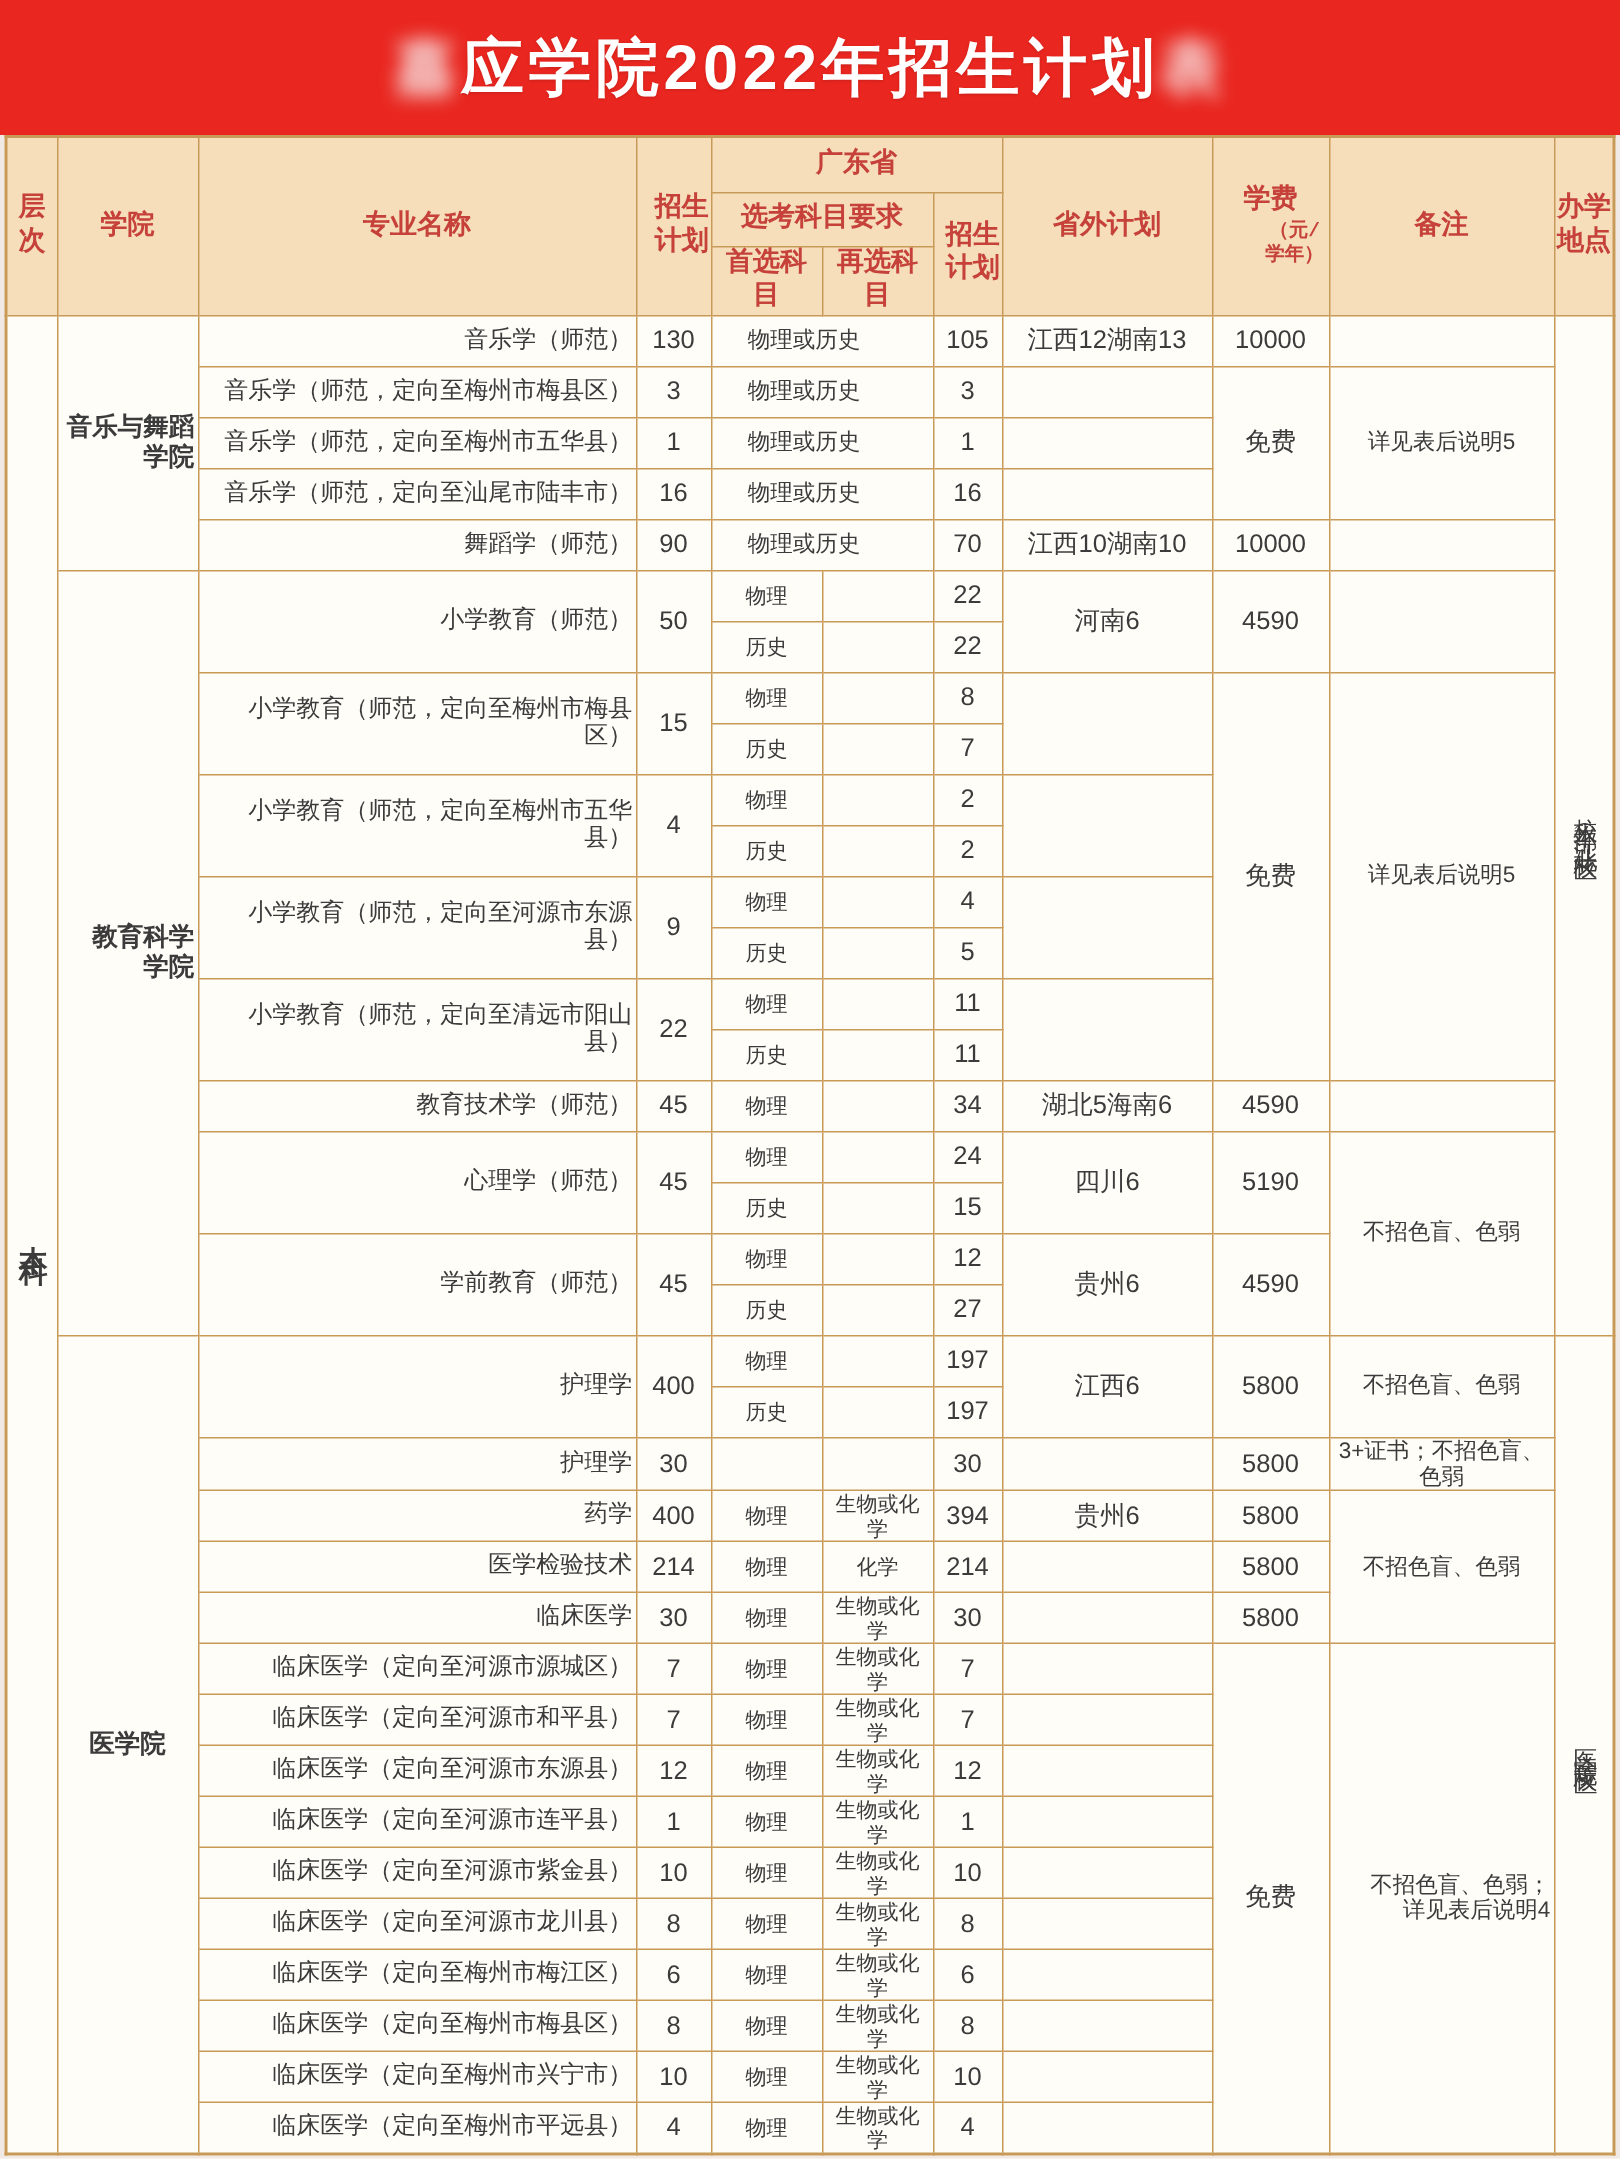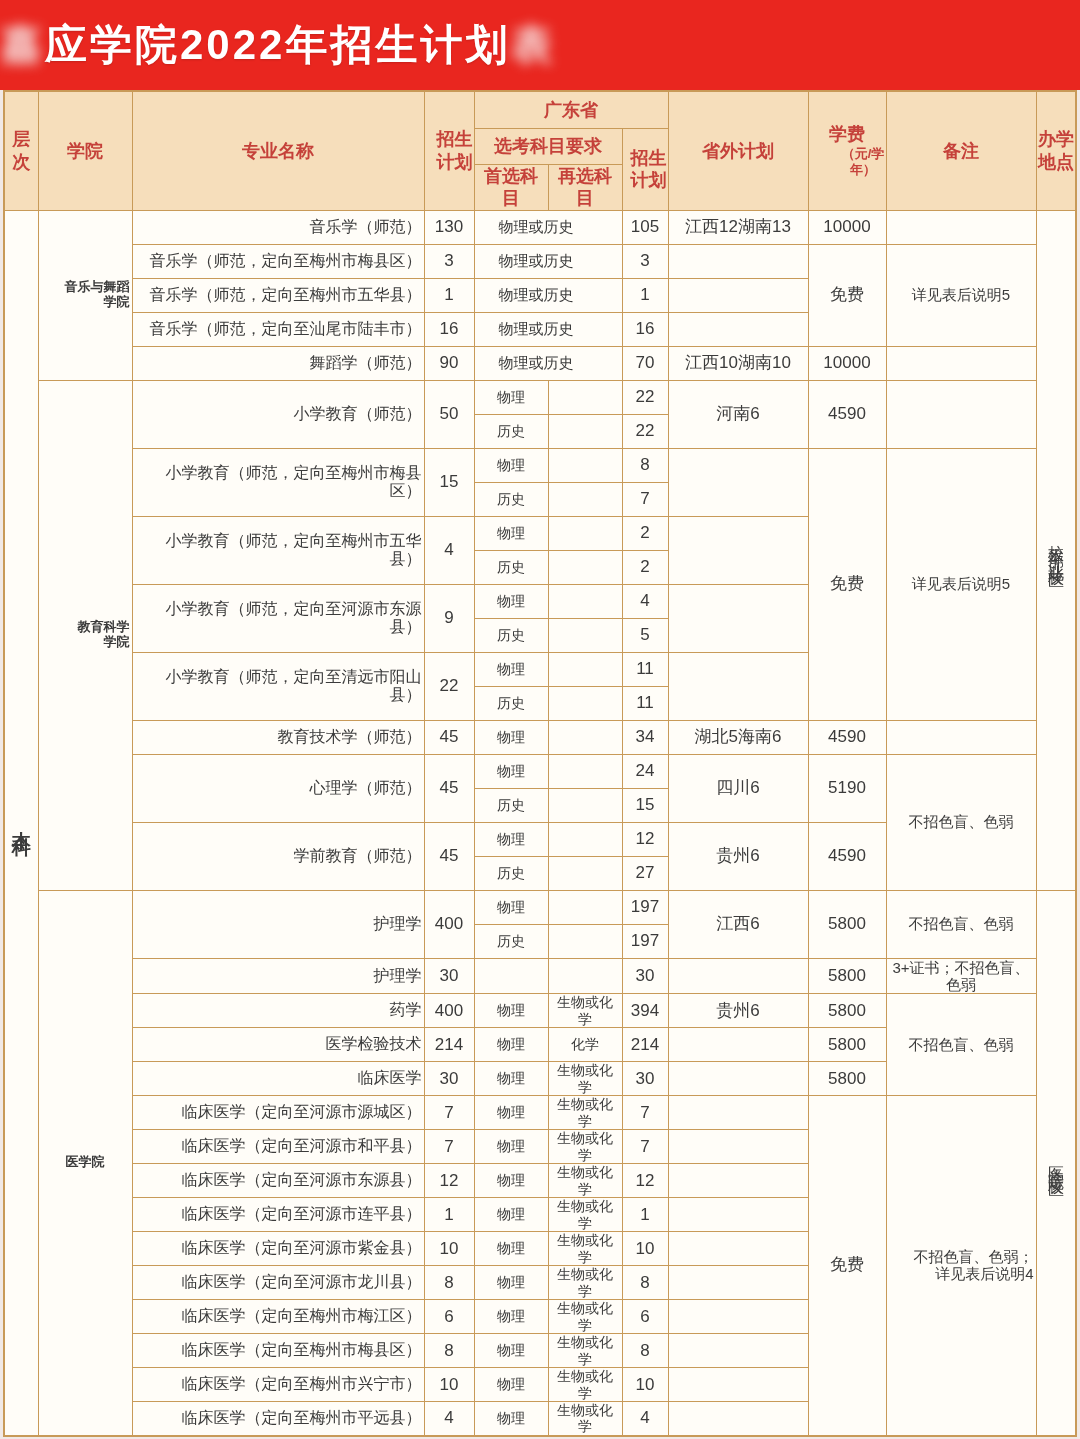--- a/index.html
+++ b/index.html
@@ -4,52 +4,52 @@
 <style>
   html,body{margin:0;padding:0;}
   body{
     width:1080px;height:1439px;
     background:#f1e9e6;
     font-family:"Liberation Sans","DejaVu Sans",sans-serif;
     overflow:hidden;
   }
   .banner{
     height:90px;background:#e9261f;
-    display:flex;align-items:center;justify-content:flex-start;
+    display:flex;align-items:center;justify-content:center;
   }
   .banner h1{
     margin:0;color:#ffffff;font-size:42px;font-weight:bold;letter-spacing:3px;
     text-shadow:0 1px 2px rgba(0,0,0,.15);
   }
   .smudge{filter:blur(6px);opacity:.9;}
   .table-wrap{padding:0;}
   table{
     width:1072px;margin:0 auto;border-collapse:collapse;table-layout:fixed;
     background:#fffdf8;border:2px solid #c89a58;
   }
   col.c-level{width:34px}col.c-college{width:94px}col.c-major{width:292px}
   col.c-plan{width:50px}col.c-first{width:74px}col.c-second{width:74px}
   col.c-gdplan{width:46px}col.c-outside{width:140px}col.c-tuition{width:78px}
   col.c-remark{width:150px}col.c-loc{width:40px}
   thead th{
     background:#f6debb;color:#c5413a;border:1px solid #c89a58;
-    font-size:18px;font-weight:bold;line-height:1.25;padding:0 1px;
+    font-size:18px;font-weight:bold;line-height:1.25;padding:0 1px;font-family:Liberation Mono, monospace;
   }
   thead tr.hA{height:37px}thead tr.hB{height:36px}thead tr.hC{height:37px}
   thead .small{font-size:13px;font-weight:bold;padding-left:32px;}
   tbody tr{height:34px;}
   tbody td{
     border:1px solid #c89a58;color:#3b3b3b;font-size:17px;
     text-align:center;vertical-align:middle;padding:0 2px;overflow:hidden;
     line-height:1.15;
   }
   td.major{text-align:right;padding-left:8px;font-size:16px;}
   td.subL{text-align:left;padding-left:24px;font-size:15px;}
   td.sub{font-size:14px;}
-  td.college{font-weight:bold;font-size:13px;}
+  td.college{font-weight:bold;font-size:17px;}
   td.remark{font-size:15px;}
   .pre{white-space:pre-line;text-align:right;}
   .vert{
     writing-mode:vertical-rl;text-orientation:mixed;
     margin:0 auto;letter-spacing:4px;
   }
   td.level-cell .vert{font-size:19px;font-weight:bold;letter-spacing:8px;}
   td.loc-cell .vert{font-size:16px;}
 </style>
 </head>

